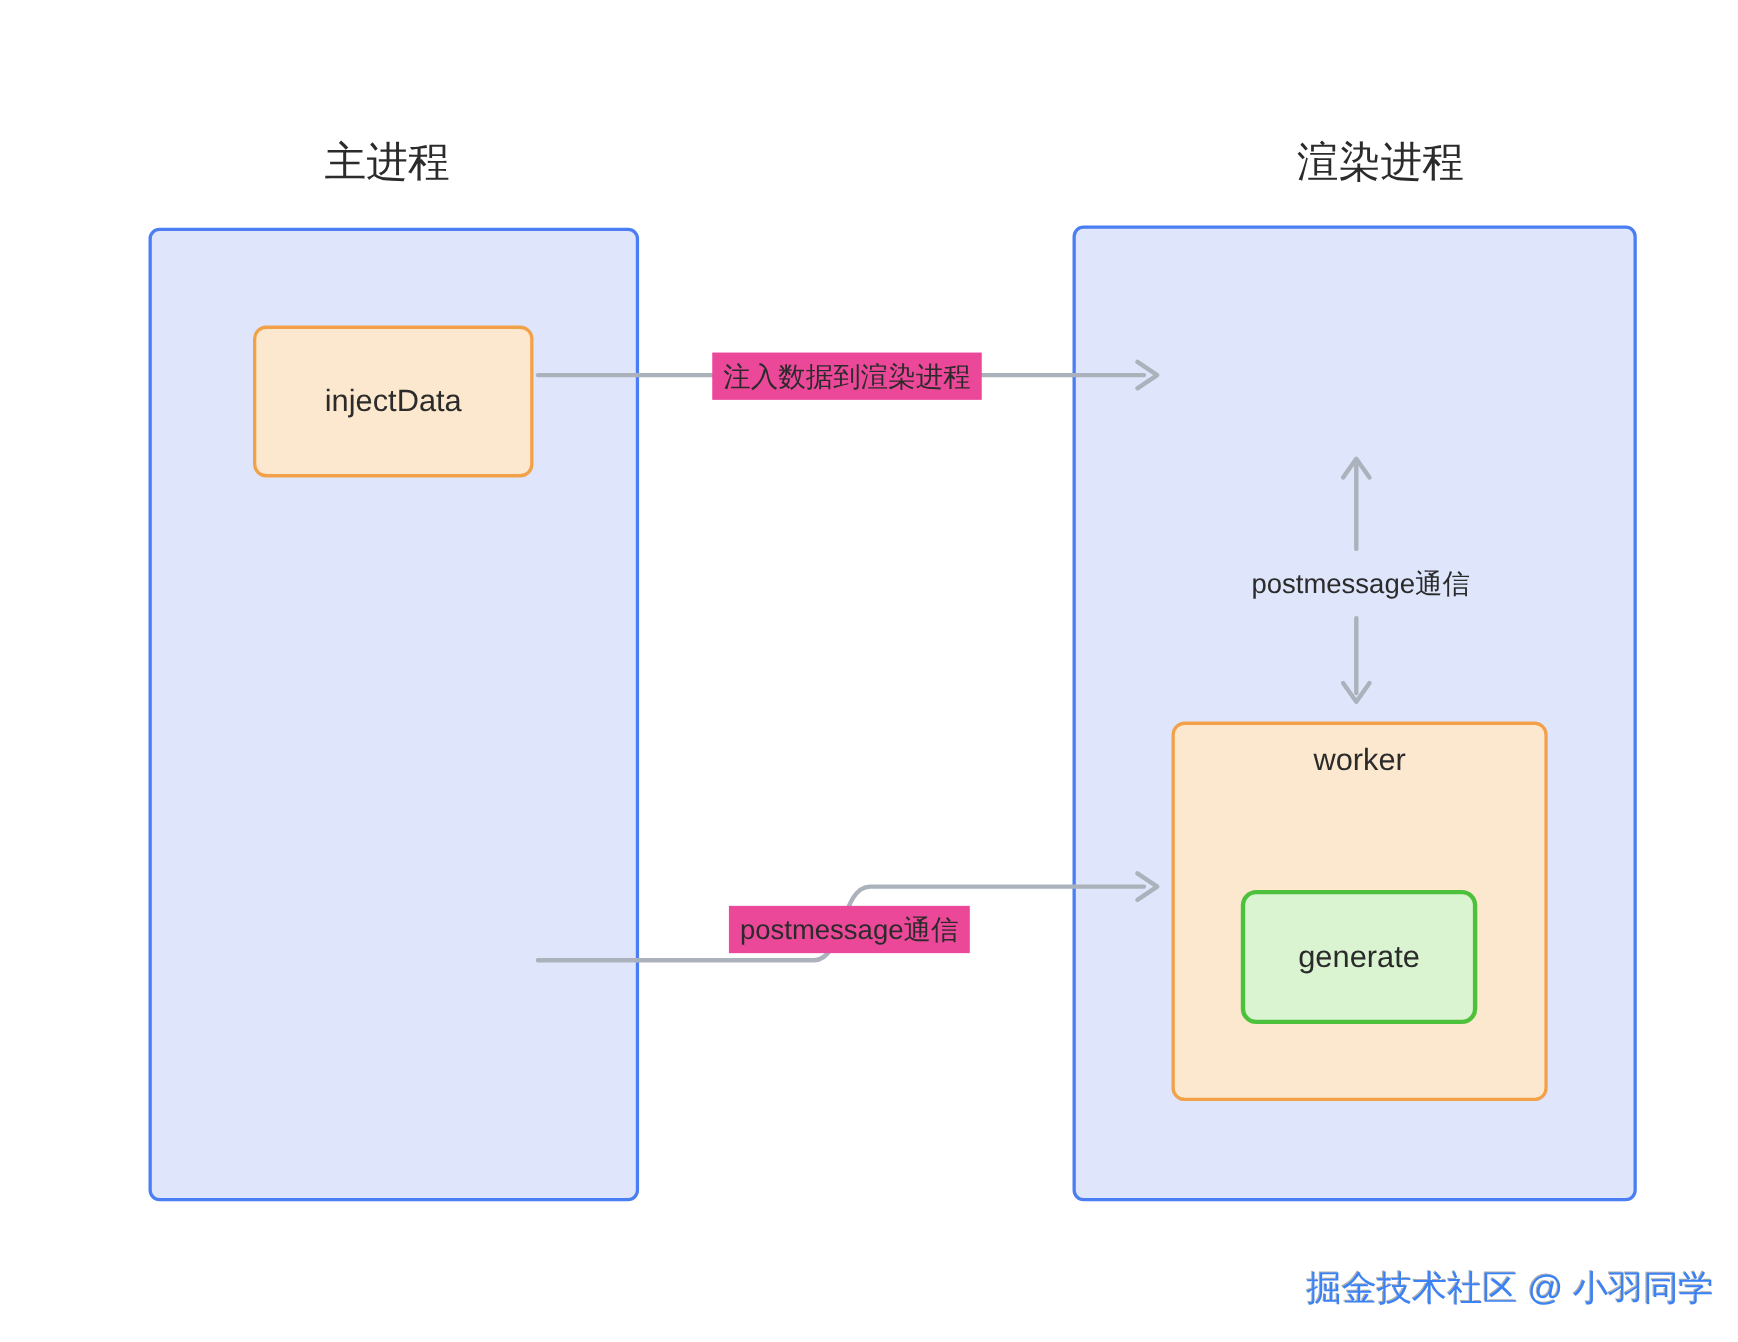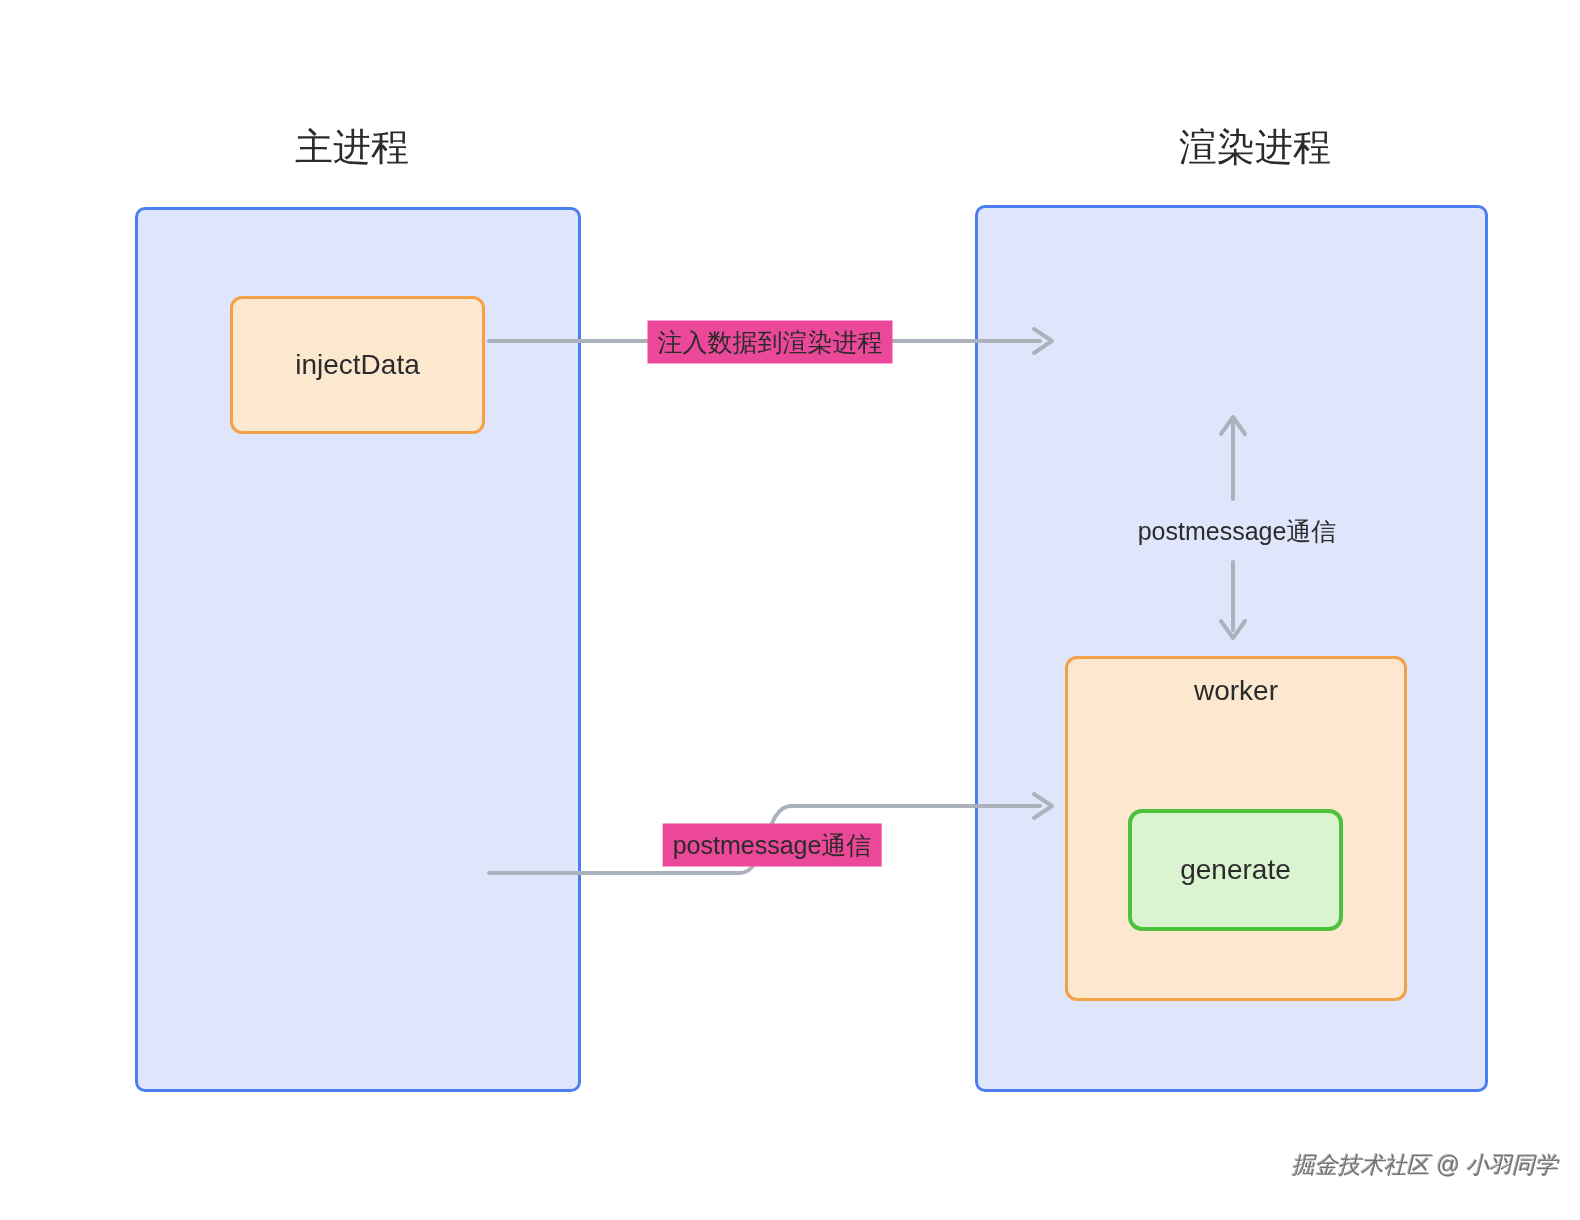--- a/index.html
+++ b/index.html
@@ -64,26 +64,25 @@
     color:#2b2b2b;
     white-space:nowrap;
     z-index:4;
   }
   .edge-label.masked{
     background:#ec4899;
     padding:5px 10px;
   }
   .watermark{
     position:absolute;
-    font-size:23px;
-    color:#737373;
+    font-size:32px;
+    color:#3b82f6;
     text-shadow:1px 1px 0 #ffffff, -1px -1px 0 #b0b0b2;
     white-space:nowrap;
     z-index:5;
-    font-style:italic;
   }
 </style>
 </head>
 <body>
 
 <div class="canvas">
 
   <div class="proc-title" style="left:352px;top:122px;">主进程</div>
   <div class="proc-title" style="left:1255px;top:122px;font-family:Liberation Serif, serif;">渲染进程</div>
 

